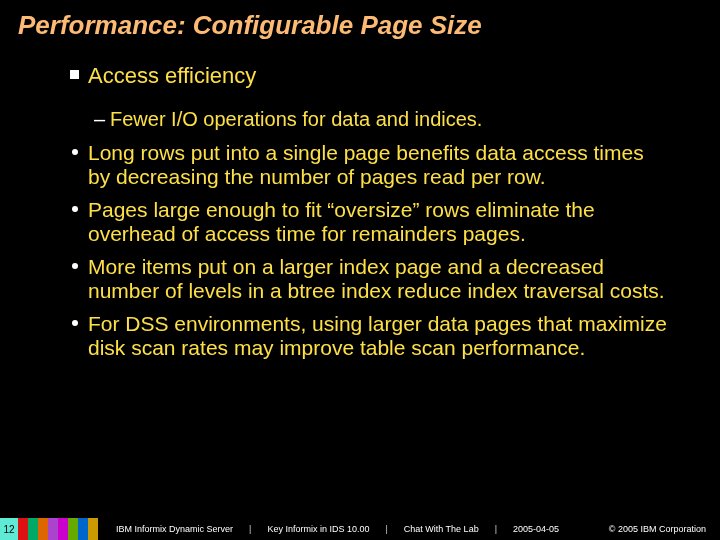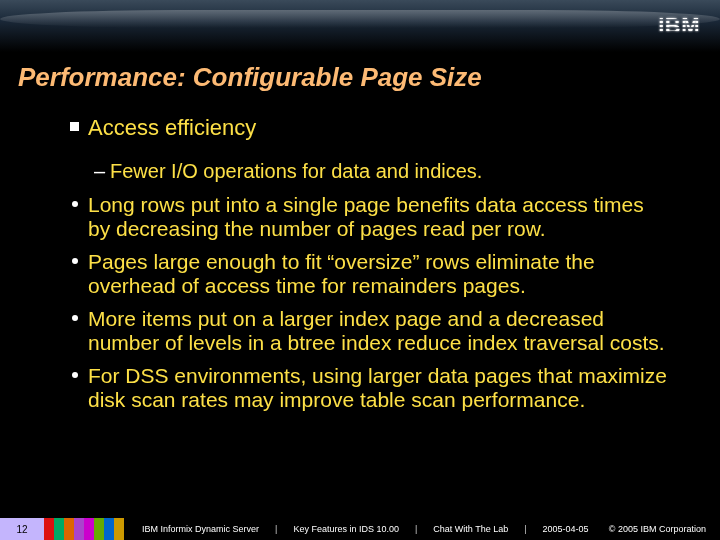--- a/index.html
+++ b/index.html
@@ -10,42 +10,39 @@
   .ibm-logo { font-family: "Arial Black", Arial, sans-serif; font-weight: 900; font-size: 22px; letter-spacing: 0.5px; color: #fff; background: repeating-linear-gradient(to bottom, #fff 0 2px, rgba(255,255,255,0) 2px 4px); -webkit-background-clip: text; background-clip: text; color: transparent; filter: drop-shadow(0 0 1px #fff); }
   .title { font-size: 26px; font-weight: bold; font-style: italic; color: #fdba74; padding: 10px 18px 12px 18px; }
   .body { flex: 1; padding: 4px 50px 0 70px; color: #fde047; }
   .lvl1 { font-size: 22px; margin: 6px 0 4px 0; position: relative; padding-left: 18px; line-height: 1.2; }
   .lvl1::before { content: ""; position: absolute; left: 0; top: 7px; width: 9px; height: 9px; background: #fff; }
   .lvl2 { font-size: 20px; margin: 18px 0 10px 24px; position: relative; padding-left: 16px; line-height: 1.2; }
   .lvl2::before { content: "–"; position: absolute; left: 0; top: 0; color: #fff; }
   .lvl2b { font-size: 21px; margin: 10px 0 10px 0; position: relative; padding-left: 18px; line-height: 1.12; }
   .lvl2b::before { content: ""; position: absolute; left: 2px; top: 8px; width: 6px; height: 6px; border-radius: 50%; background: #fff; }
   .footer { height: 22px; display: flex; align-items: stretch; font-size: 9px; color: #fff; }
-  .pagebox { width: 44px; display: flex; align-items: center; justify-content: center; background: #c4b5fd; color: #000; font-size: 10px; }
+  .pagebox { width: 18px; display: flex; align-items: center; justify-content: center; background: #5eead4; color: #000; font-size: 10px; }
   .stripes { display: flex; }
   .stripes div { width: 10px; }
   .s1 { background: #d11; }
   .s2 { background: #0a6; }
   .s3 { background: #d60; }
   .s4 { background: #a4c; }
   .s5 { background: #c0c; }
   .s6 { background: #6a0; }
   .s7 { background: #06c; }
   .s8 { background: #c90; }
   .ftext { flex: 1; display: flex; align-items: center; padding-left: 18px; gap: 12px; }
   .fright { display: flex; align-items: center; padding-right: 14px; }
   .sep { padding: 0 4px; color: #ccc; }
 </style>
 </head>
 <body>
 
 <div class="slide">
-  <div class="header">
-    <div class="ibm-logo">IBM</div>
-  </div>
   <div class="title">Performance: Configurable Page Size</div>
   <div class="body">
     <div class="lvl1">Access efficiency</div>
     <div class="lvl2">Fewer I/O operations for data and indices.</div>
     <div class="lvl2b">Long rows put into a single page benefits data access times by decreasing the number of pages read per row.</div>
     <div class="lvl2b">Pages large enough to fit “oversize” rows eliminate the overhead of access time for remainders pages.</div>
     <div class="lvl2b">More items put on a larger index page and a decreased number of levels in a btree index reduce index traversal costs.</div>
     <div class="lvl2b">For DSS environments, using larger data pages that maximize disk scan rates may improve table scan performance.</div>
   </div>
   <div class="footer">
@@ -56,21 +53,21 @@
         <div class="s3"></div>
         <div class="s4"></div>
       <div class="s5"></div>
         <div class="s6"></div>
         <div class="s7"></div>
         <div class="s8"></div>
     </div>
     <div class="ftext">
       <span>IBM Informix Dynamic Server</span>
       <span class="sep">|</span>
-      <span>Key Features in IDS 10.00</span>
+      <span>Key Informix in IDS 10.00</span>
       <span class="sep">|</span>
       <span>Chat With The Lab</span>
       <span class="sep">|</span>
       <span>2005-04-05</span>
     </div>
     <div class="fright">© 2005 IBM Corporation</div>
   </div>
 </div>
 
 </body></html>

